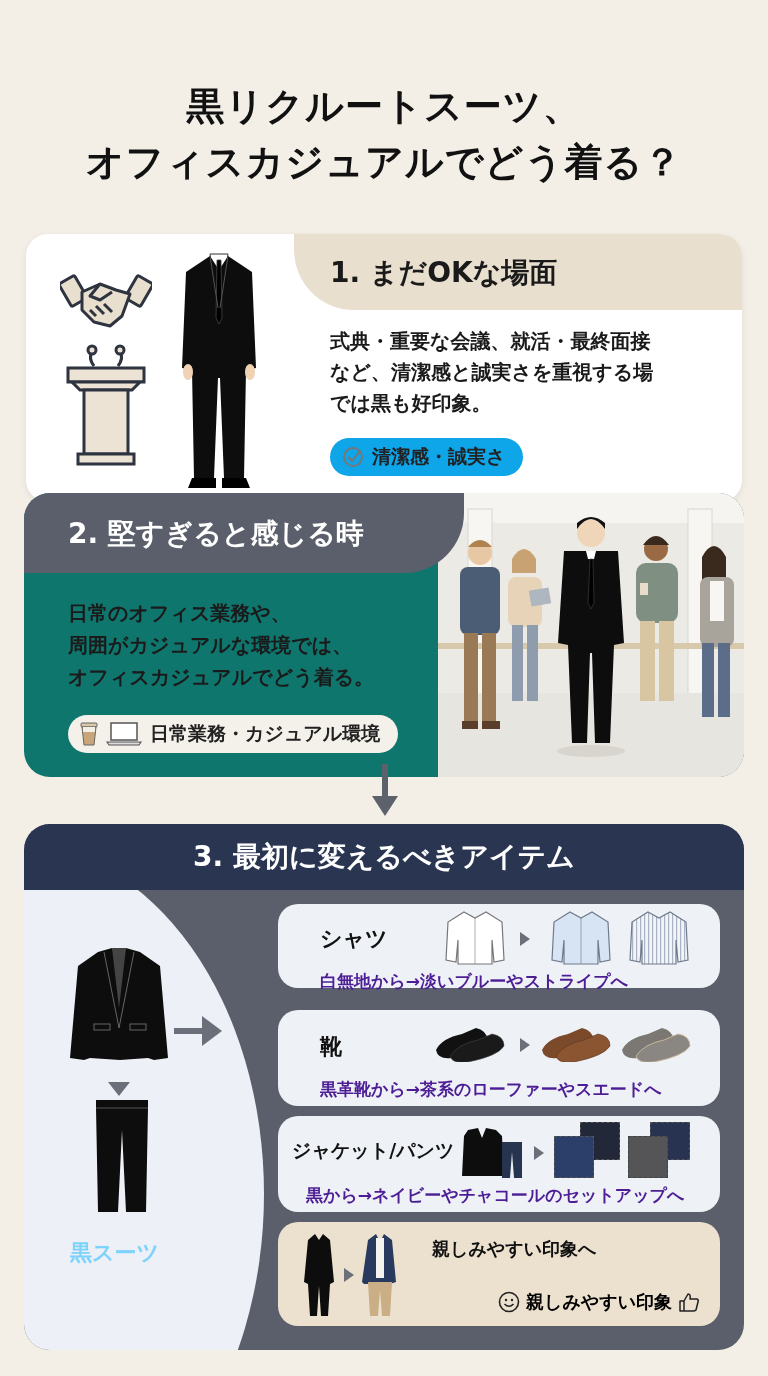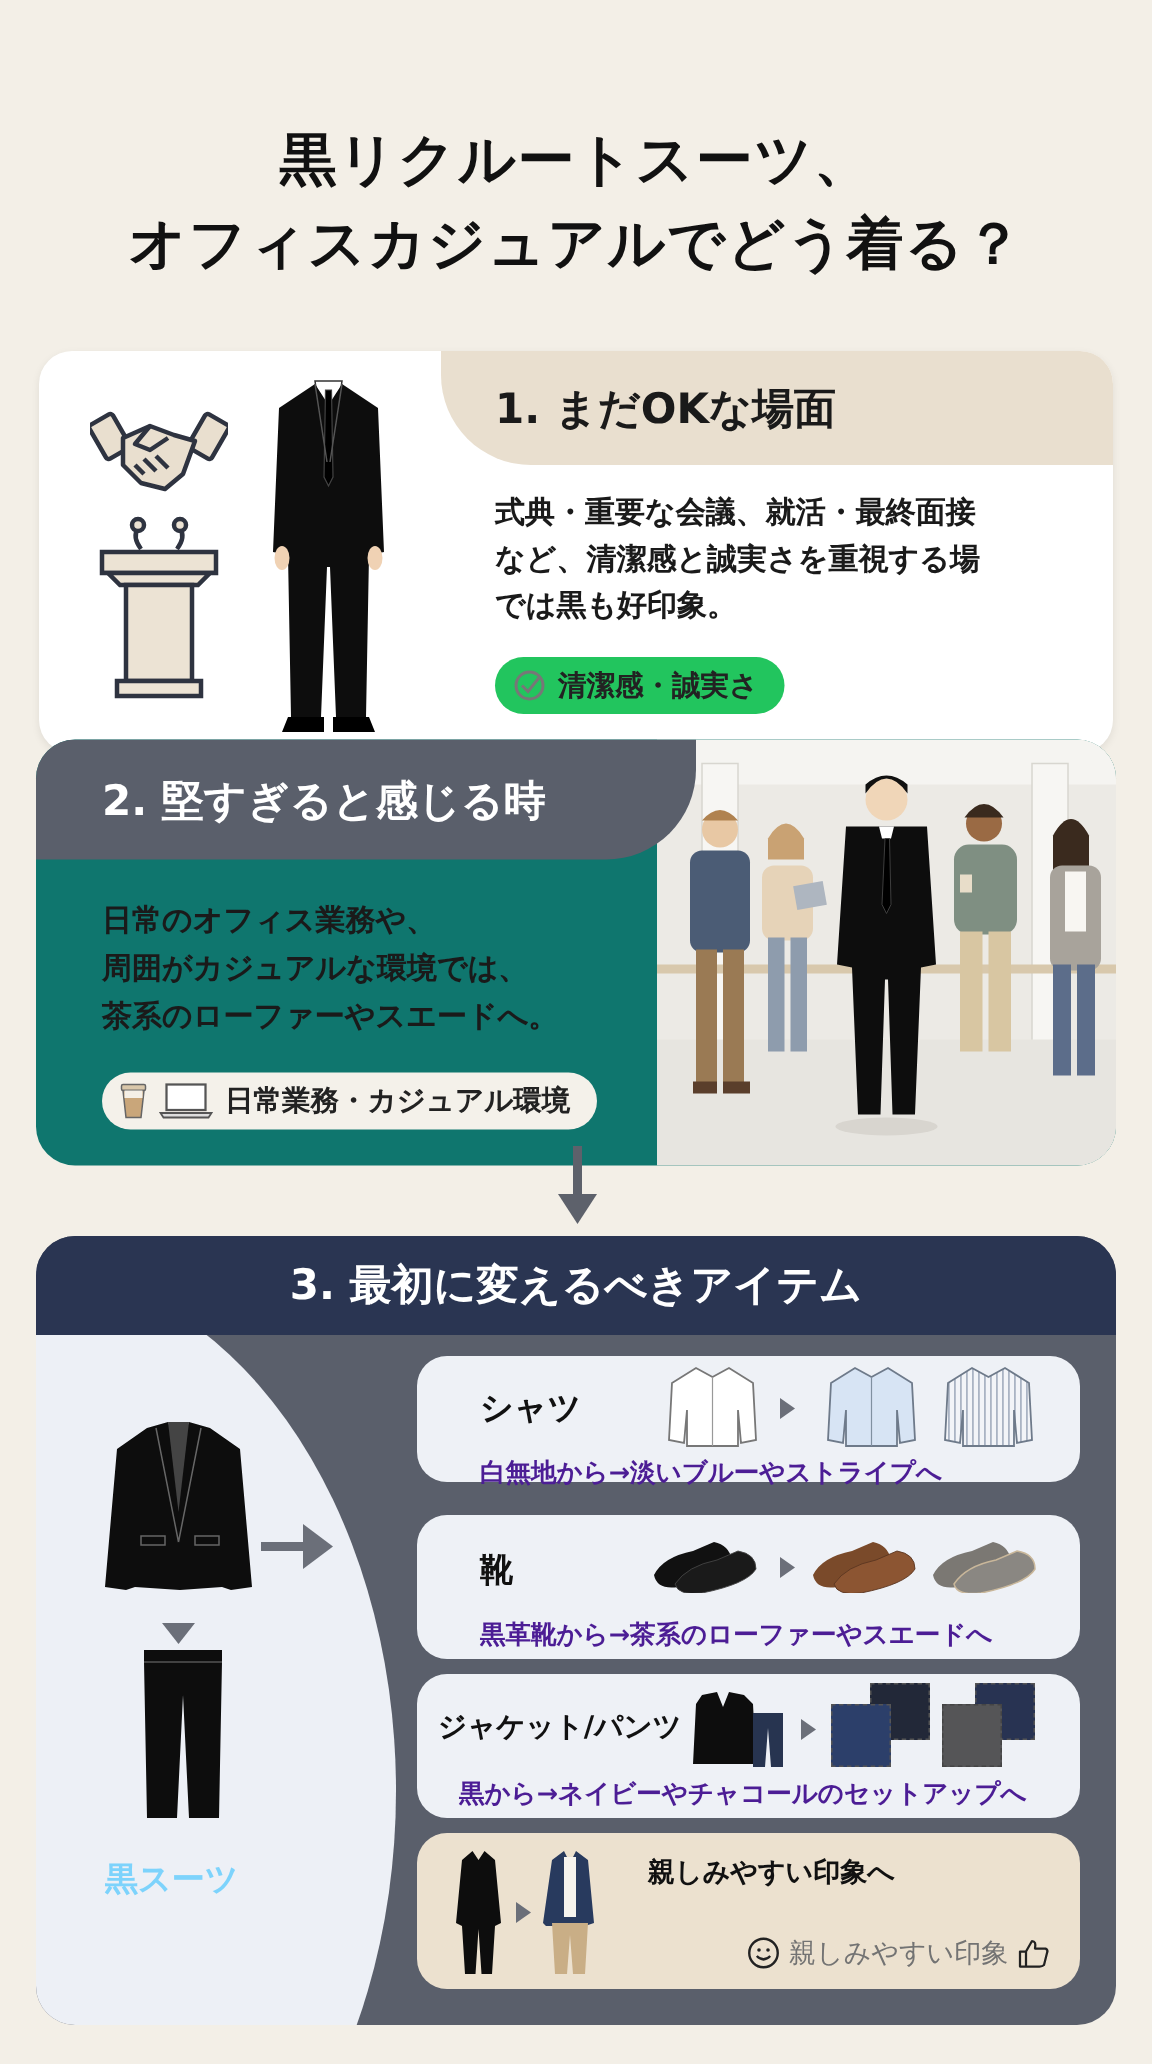--- a/index.html
+++ b/index.html
@@ -32,21 +32,21 @@
   }
   .sec1-body {
     position: absolute; left: 304px; top: 92px; width: 390px;
     font-size: 20px; line-height: 31px; font-weight: bold; color: #1a1a1a;
   }
   .pill {
     display: inline-flex; align-items: center; gap: 8px;
     padding: 6px 18px 6px 12px; border-radius: 22px;
     font-size: 19px; font-weight: bold;
   }
-  .sec1-pill { position: absolute; left: 304px; top: 204px; background: #22c55e; color: #222; }
+  .sec1-pill { position: absolute; left: 304px; top: 204px; background: #0ea5e9; color: #222; }
   
   .sec2 {
     position: absolute; left: 24px; top: 493px; width: 720px; height: 284px;
     background: #0f766e; border-radius: 26px; overflow: hidden;
   }
   .sec2-header {
     position: absolute; left: 0; top: 0; width: 440px; height: 80px;
     background: #5a5f6b; border-bottom-right-radius: 60px;
   }
   .sec2-title {
@@ -192,21 +192,21 @@
       <rect x="272" y="88" width="14" height="40" fill="#f8f6f2"></rect>
       <rect x="264" y="150" width="12" height="74" fill="#5c6d8a"></rect>
         <rect x="280" y="150" width="12" height="74" fill="#5c6d8a"></rect>
     </svg>
   </div>
   <div class="sec2-header"></div>
   <div class="sec2-title">2. 堅すぎると感じる時</div>
   <div class="sec2-body">
     <div>日常のオフィス業務や、</div>
     <div>周囲がカジュアルな環境では、</div>
-    <div>茶系のローファーやスエードへ。</div>
+    <div>オフィスカジュアルでどう着る。</div>
   </div>
   <div class="pill sec2-pill">
     <svg width="18" height="26" viewBox="0 0 18 26">
       <rect x="1" y="2" width="16" height="4" rx="1" fill="#d9c7aa" stroke="#666" stroke-width="1"></rect>
       <path d="M2 6 L16 6 L14 24 L4 24 Z" fill="#c9a67a" stroke="#666" stroke-width="1"></path>
       <rect x="3" y="6" width="12" height="5" fill="#f4efe6"></rect>
     </svg>
     <svg width="36" height="26" viewBox="0 0 36 26">
       <rect x="5" y="2" width="26" height="17" fill="#fff" stroke="#555" stroke-width="1.5"></rect>
       <path d="M1 21 L35 21 L33 24 L3 24 Z" fill="#ddd" stroke="#555" stroke-width="1.2"></path>
@@ -306,21 +306,21 @@
     </svg>
     <div class="tri" style="left:66px;top:46px"></div>
     <svg style="position:absolute;left:82px;top:10px" width="40" height="86" viewBox="0 0 40 86">
       <path d="M8 8 L16 2 L20 10 L24 2 L32 8 L36 50 L30 52 L4 52 L2 50 Z" fill="#283a5e"></path>
       <rect x="16" y="6" width="8" height="40" fill="#f5f3ee"></rect>
       <path d="M8 50 L32 50 L30 84 L22 84 L20 58 L18 84 L10 84 Z" fill="#c9ae86"></path>
     </svg>
     <div style="position:absolute;left:154px;top:14px;font-size:18px;font-weight:bold;line-height:26px;color:#111">
       <div>親しみやすい印象へ</div>
     </div>
-    <div style="position:absolute;left:220px;top:68px;display:flex;align-items:center;gap:6px;font-size:18px;font-weight:normal;color:#737373">
+    <div style="position:absolute;left:220px;top:68px;display:flex;align-items:center;gap:6px;font-size:18px;font-weight:bold;color:#000000">
       <svg width="22" height="22" viewBox="0 0 22 22">
         <circle cx="11" cy="11" r="9.5" fill="none" stroke="#222" stroke-width="1.6"></circle>
         <circle cx="8" cy="9" r="1.2" fill="#222"></circle>
           <circle cx="14" cy="9" r="1.2" fill="#222"></circle>
         <path d="M6.5 13 Q11 17.5 15.5 13" fill="none" stroke="#222" stroke-width="1.6"></path>
       </svg>
       <span>親しみやすい印象</span>
       <svg width="22" height="22" viewBox="0 0 22 22">
         <path d="M2 10 L6 10 L6 20 L2 20 Z M6 10 L10 3 Q13 3 12 8 L19 8 Q21 9 20 11 L18 19 Q17 20 15 20 L6 20" fill="none" stroke="#222" stroke-width="1.5" stroke-linejoin="round"></path>
       </svg>

